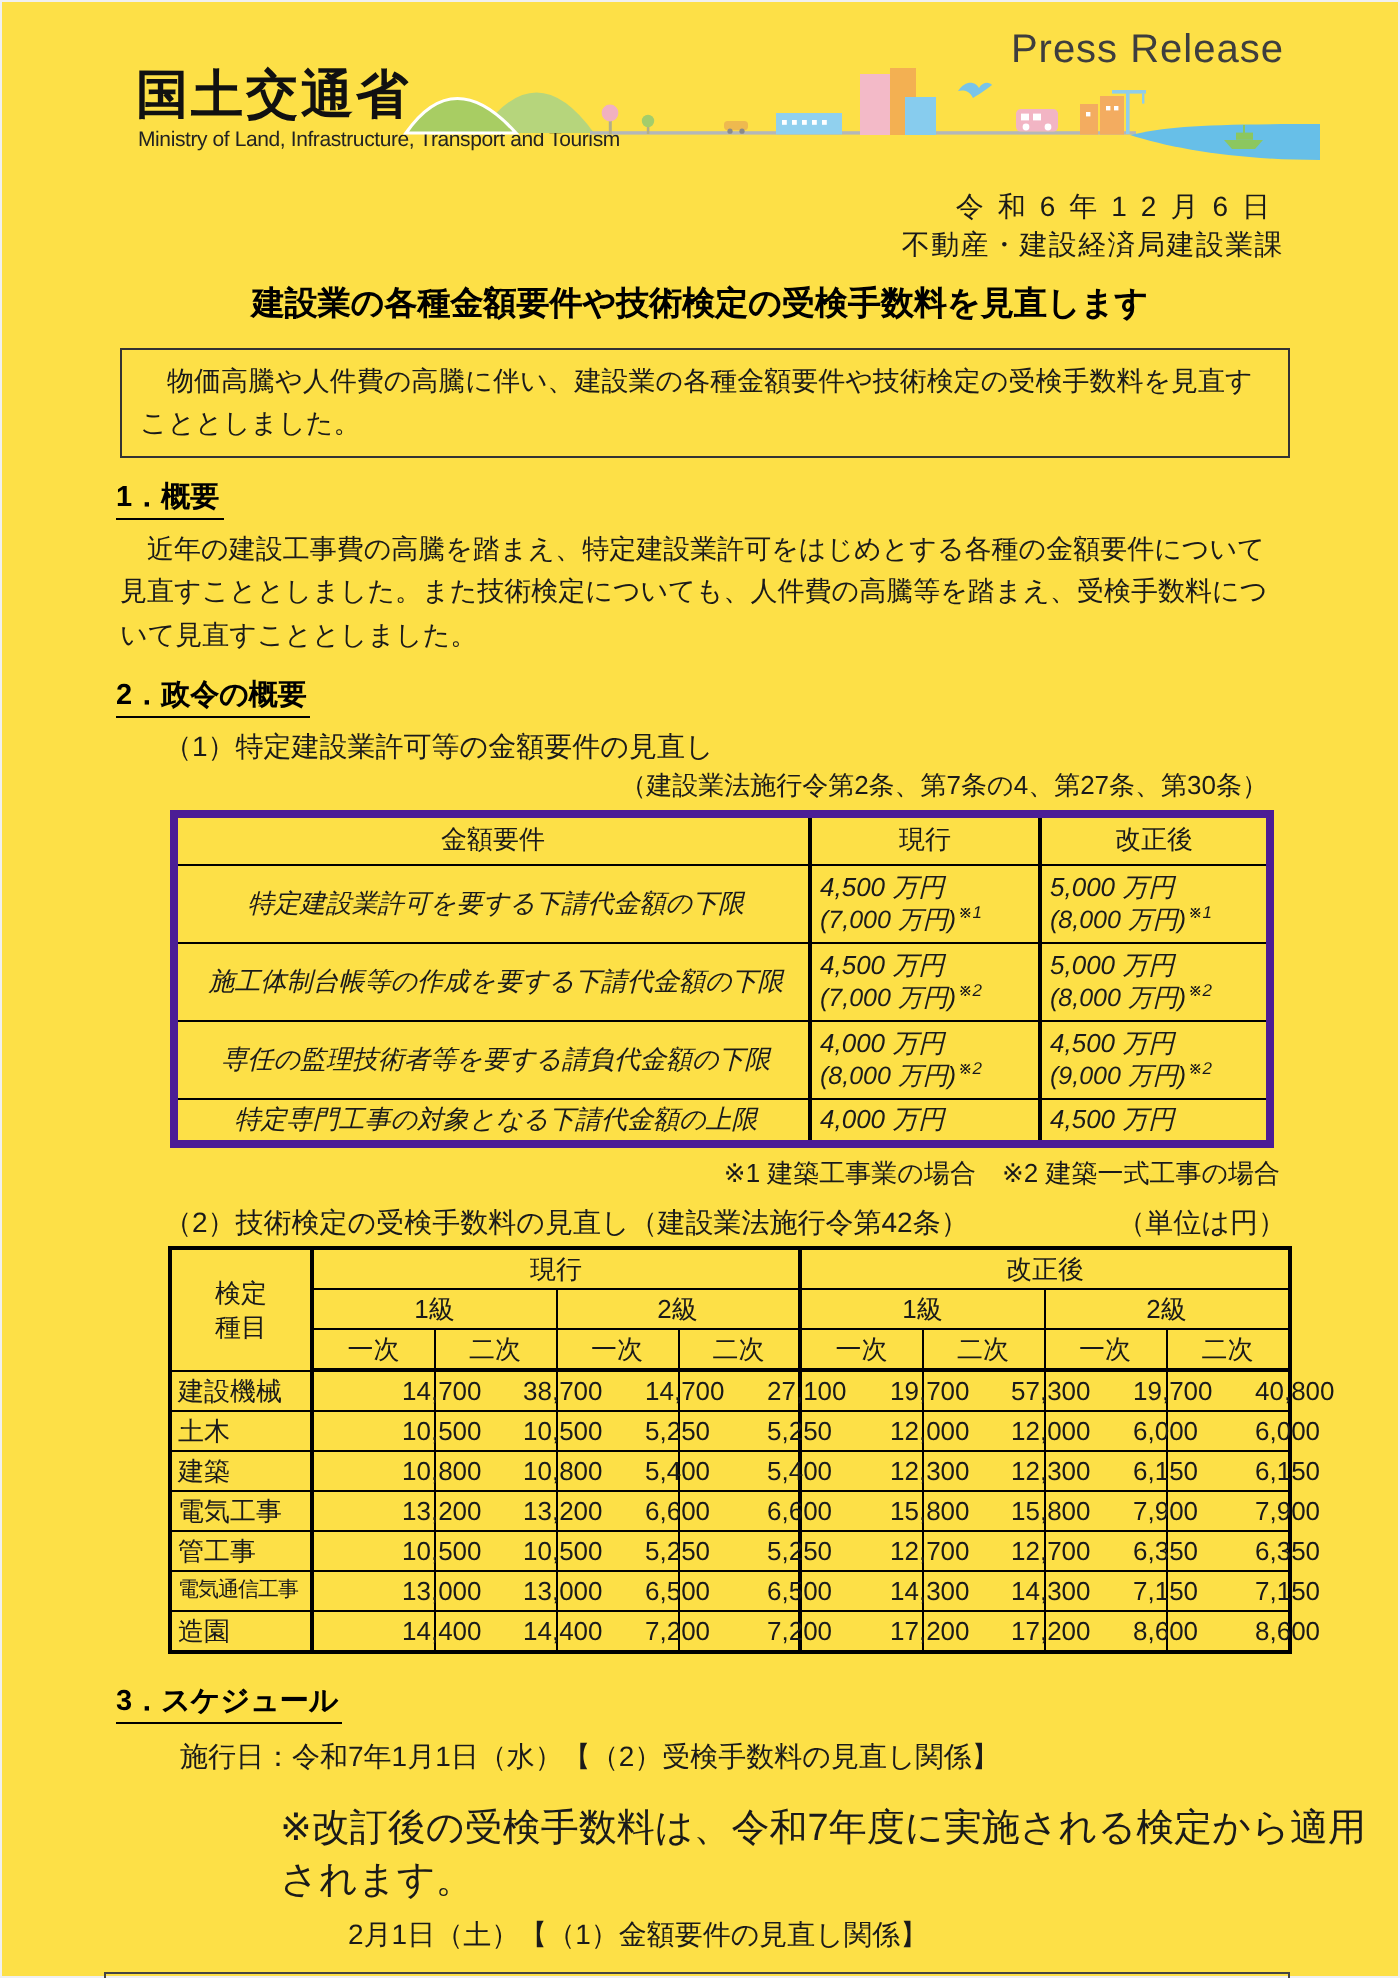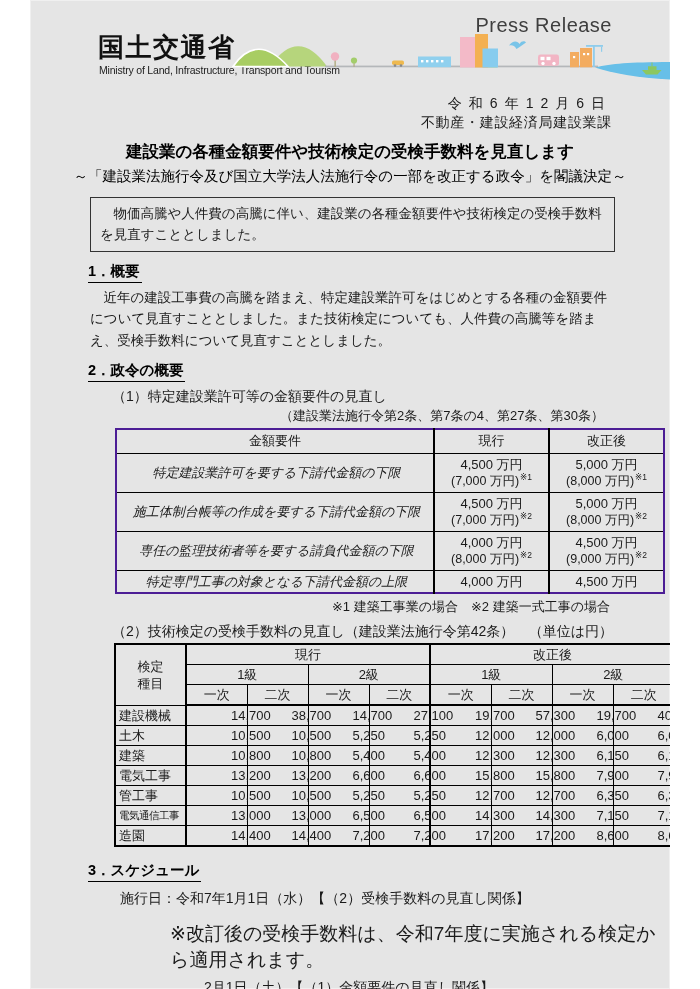--- a/index.html
+++ b/index.html
@@ -1,17 +1,17 @@
 <!DOCTYPE html>
 <html lang="ja"><head>
 <meta charset="utf-8">
 <style>
   html,body{margin:0;padding:0;background:#fff;}
   .page{
-    position:relative;width:640px;height:989px;margin:0 auto;background:#e5e5e5;
+    position:relative;width:700px;height:989px;margin:0 auto;background:#fde047;
     font-family:"Liberation Sans","DejaVu Sans",sans-serif;color:#1a1a1a;
     box-shadow:inset 0 0 0 1px #f0f0f0;overflow:hidden;
   }
   
   .hdr{position:relative;height:92px;}
   .logo-ja{position:absolute;left:68px;top:30px;font-size:26px;font-weight:700;letter-spacing:1.5px;color:#111;}
   .logo-en{position:absolute;left:69px;top:64px;font-size:10.5px;color:#222;letter-spacing:-0.2px;}
   .skyline{position:absolute;left:200px;top:12px;}
   .press-release{position:absolute;right:58px;top:14px;font-size:20px;color:#3e3e3e;letter-spacing:0.5px;}
   
@@ -26,25 +26,25 @@
   .contact-box{margin:9px 55px 0 52px;border:1.5px solid #444;padding:6px 12px 9px;font-size:13.5px;line-height:1.62;}
   
   .h-block{margin:10px 0 0 58px;}
   .uline{display:inline-block;font-size:14.5px;font-weight:700;color:#000;border-bottom:1.8px solid #000;padding:0 2px 1px 0;}
   .body-para{margin:4px 58px 0 60px;font-size:13.5px;line-height:1.58;}
   .sub-heading{margin:6px 0 0 82px;font-size:14px;}
   .ref-line{margin:1px 66px 0 0;text-align:right;font-size:13px;}
   .notes-line{margin:4px 60px 0 0;text-align:right;font-size:13px;}
   .sub2-row{display:flex;justify-content:space-between;margin:7px 57px 1px 82px;font-size:14px;}
   
-  .t1{border-collapse:collapse;border:2px solid #4c1d95;margin:3px 0 0 85px;font-size:13px;table-layout:fixed;width:548px;}
+  .t1{border-collapse:collapse;border:4px solid #4c1d95;margin:3px 0 0 85px;font-size:13px;table-layout:fixed;width:548px;}
   .t1 th,.t1 td{border:1px solid #000;padding:1px 4px;}
   .t1 th{font-weight:400;height:21px;text-align:center;}
   .t1 .lbl{text-align:center;padding-left:7px;font-style:italic;}
-  .t1 .num{text-align:center;}
+  .t1 .num{text-align:left;font-style:italic;}
   .t1 .two{height:39px;}
   .t1 .one{height:23px;border-radius:11px;}
   .t1 .vsep{border-left:2px solid #000;}
   .cell-sub{font-size:12.5px;line-height:1.15;}
   .cell-main{line-height:1.25;}
   sup.note{font-size:8.5px;vertical-align:5px;margin-left:1px;}
   
   .t2{border-collapse:collapse;border:2px solid #000;margin:2px 0 0 84px;font-size:13px;table-layout:fixed;width:561px;}
   .t2 th,.t2 td{border:1px solid #000;padding:0;height:19px;line-height:19px;font-weight:400;}
   .t2 thead th{text-align:center;}
@@ -136,21 +136,20 @@
 
     <div class="press-release">Press Release</div>
   </div>
 
   <div class="dateline">
     <div class="date">令和6年12月6日</div>
     <div class="dept">不動産・建設経済局建設業課</div>
   </div>
 
   <div class="title">建設業の各種金額要件や技術検定の受検手数料を見直します</div>
-  <div class="subtitle">～「建設業法施行令及び国立大学法人法施行令の一部を改正する政令」を閣議決定～</div>
 
   <div class="summary-box">
     <span>　物価高騰や人件費の高騰に伴い、建設業の各種金額要件や技術検定の受検手数料を見直すこととしました。</span>
   </div>
 
   <div class="h-block"><span class="uline">1．概要</span></div>
   <div class="body-para">　近年の建設工事費の高騰を踏まえ、特定建設業許可をはじめとする各種の金額要件について見直すこととしました。また技術検定についても、人件費の高騰等を踏まえ、受検手数料について見直すこととしました。</div>
 
   <div class="h-block"><span class="uline">2．政令の概要</span></div>
   <div class="sub-heading">（1）特定建設業許可等の金額要件の見直し</div>

